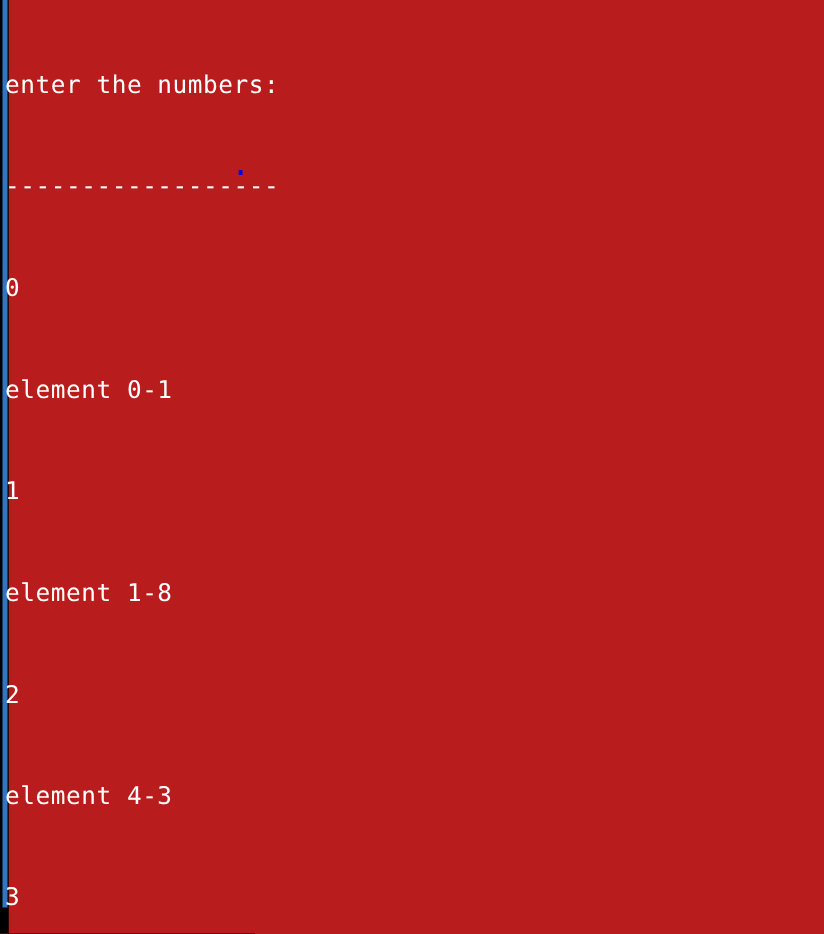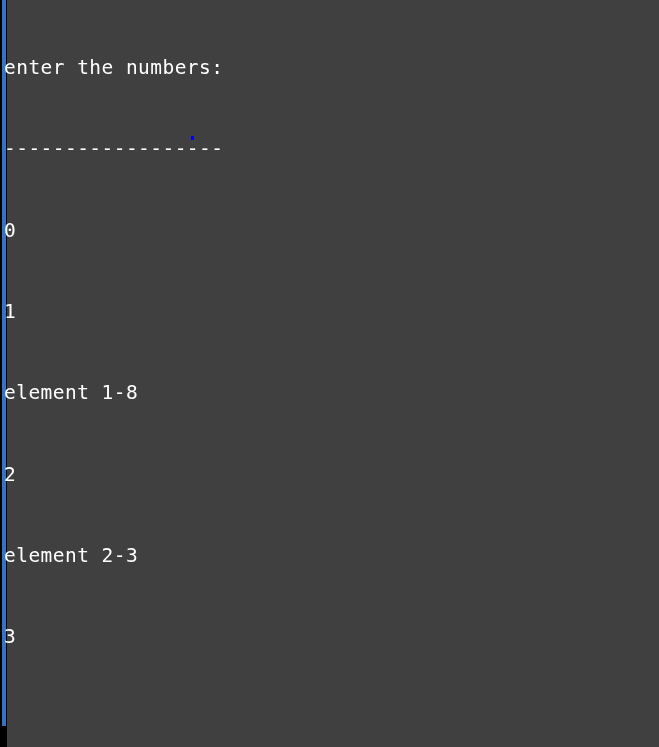--- a/index.html
+++ b/index.html
@@ -4,21 +4,21 @@
 <style>
   html, body {
     margin: 0;
     padding: 0;
     background: #000000;
   }
   #screen {
     position: relative;
     width: 659px;
     height: 747px;
-    background: #404040;
+    background: #b91c1c;
     overflow: hidden;
     font-family: "DejaVu Sans Mono", "Liberation Mono", monospace;
   }
   #scrollbar-track {
     position: absolute;
     left: 0px;
     top: 0px;
     width: 7px;
     height: 747px;
     background: #000000;
@@ -64,24 +64,25 @@
 <div id="screen">
 
   <div id="scrollbar-track">
     <div id="scrollbar-thumb"></div>
   </div>
 
   <div id="terminal-output">
     <div class="line">enter the numbers:</div>
     <div class="line">------------------</div>
     <div class="line">0</div>
+    <div class="line">element 0-1</div>
     <div class="line">1</div>
     <div class="line">element 1-8</div>
     <div class="line">2</div>
-    <div class="line">element 2-3</div>
+    <div class="line">element 4-3</div>
     <div class="line">3</div>
     
     
     
     
     
     
     
     
     

